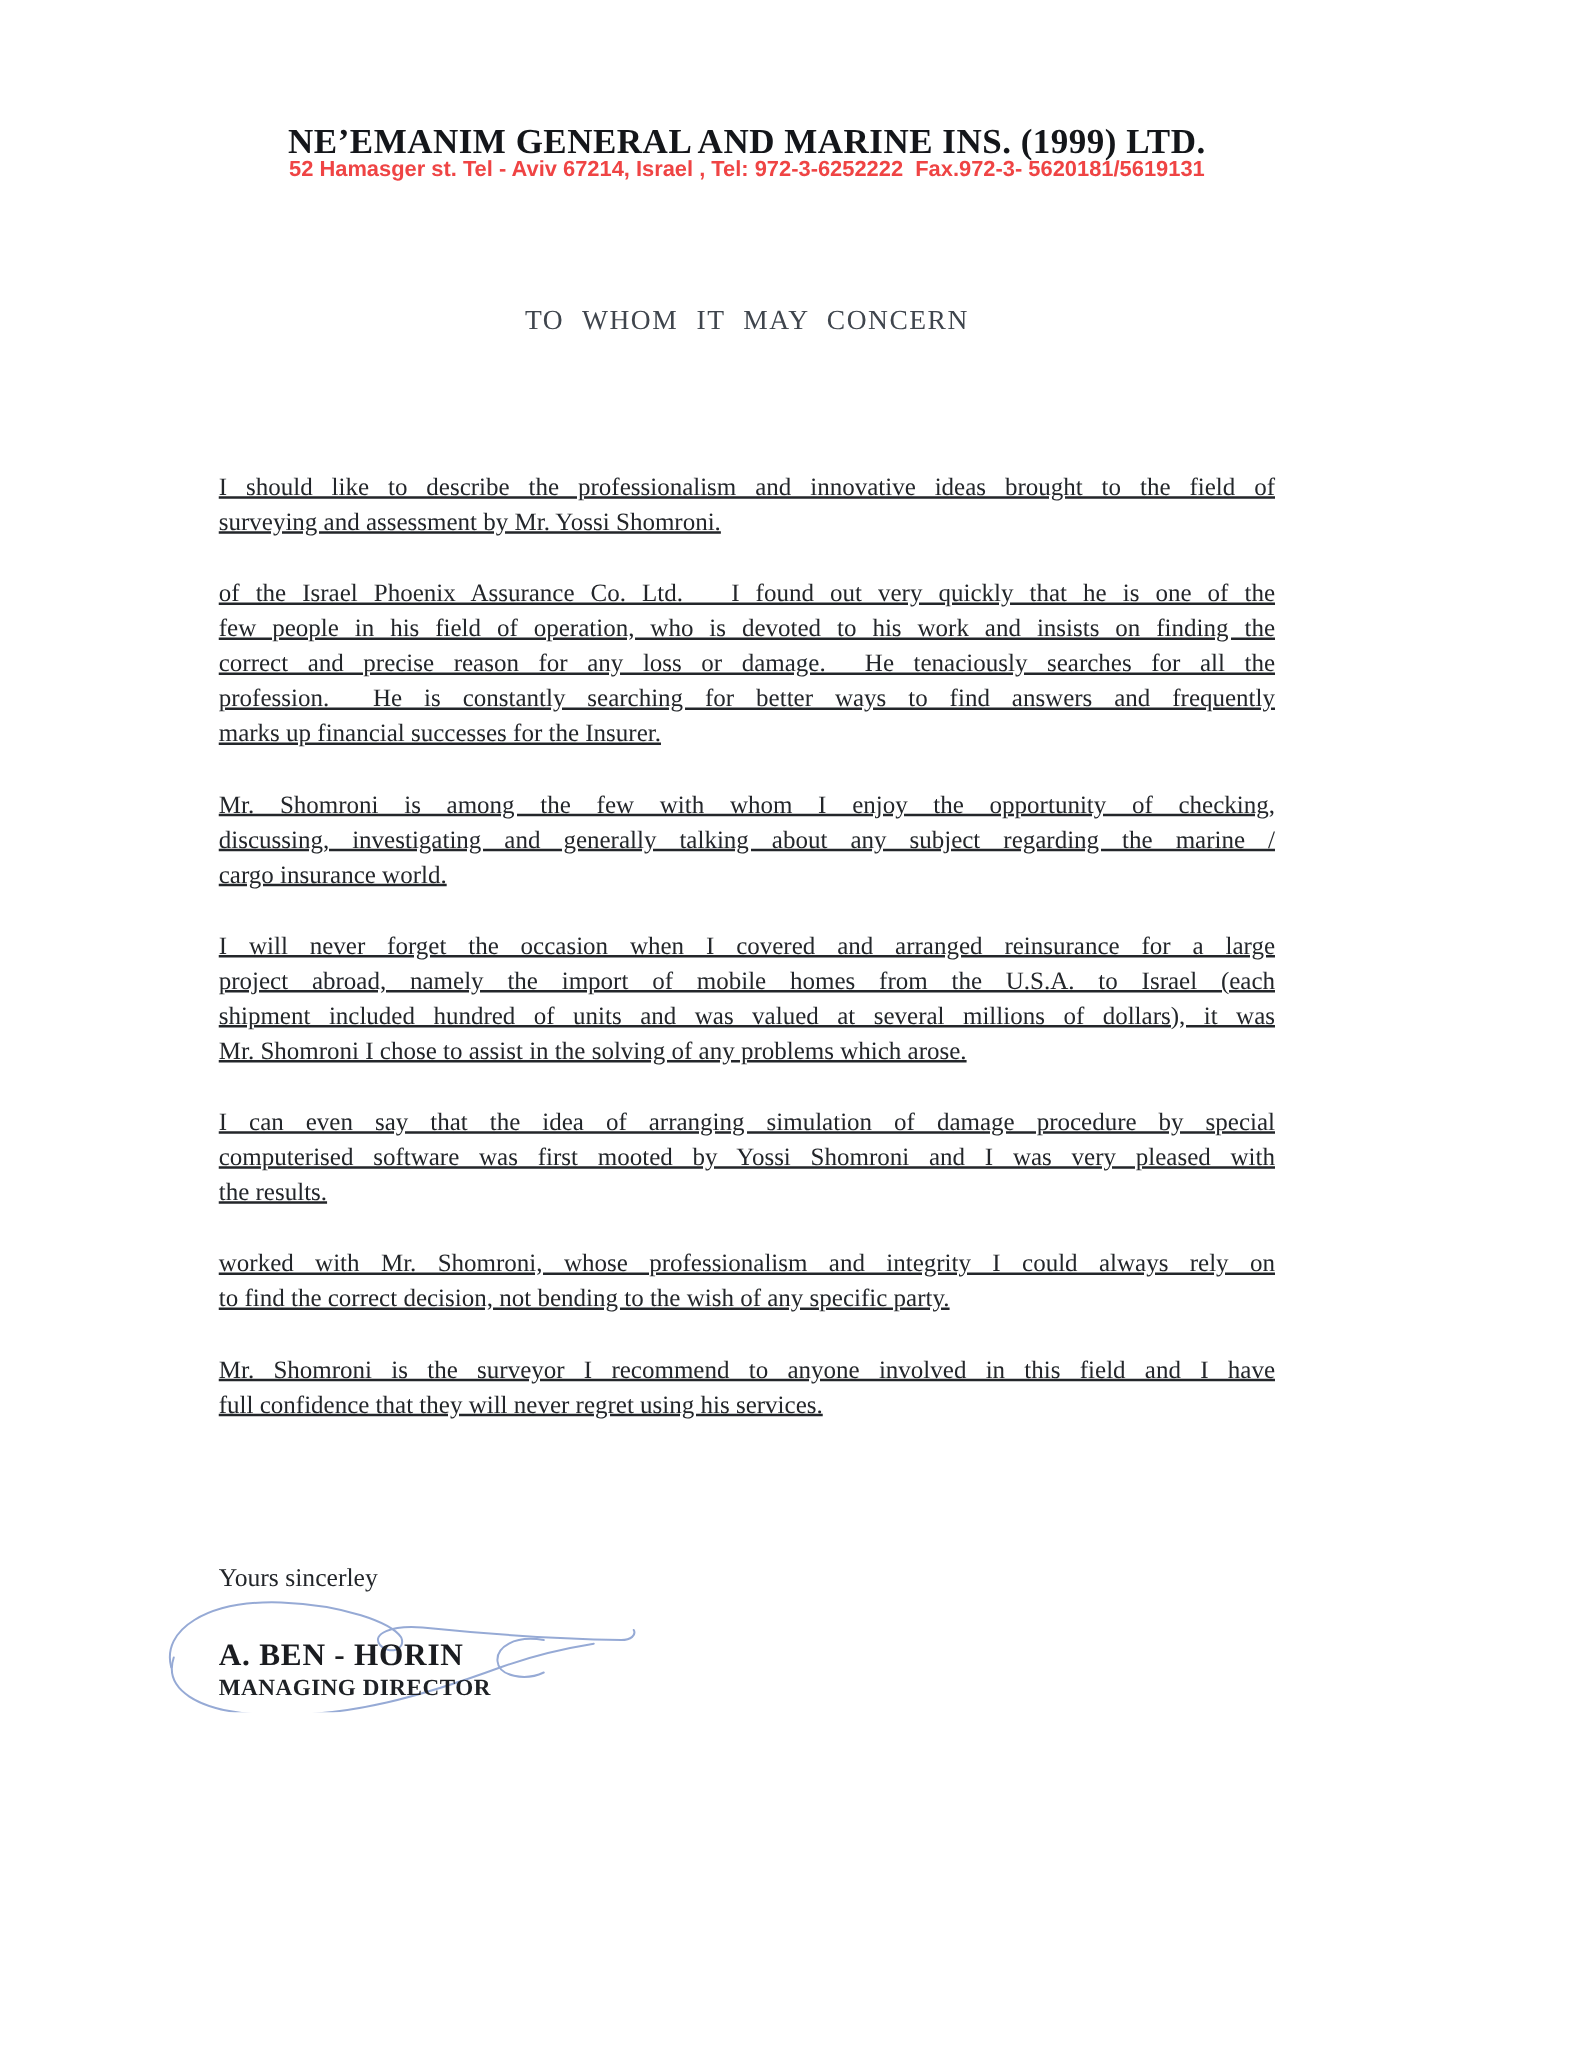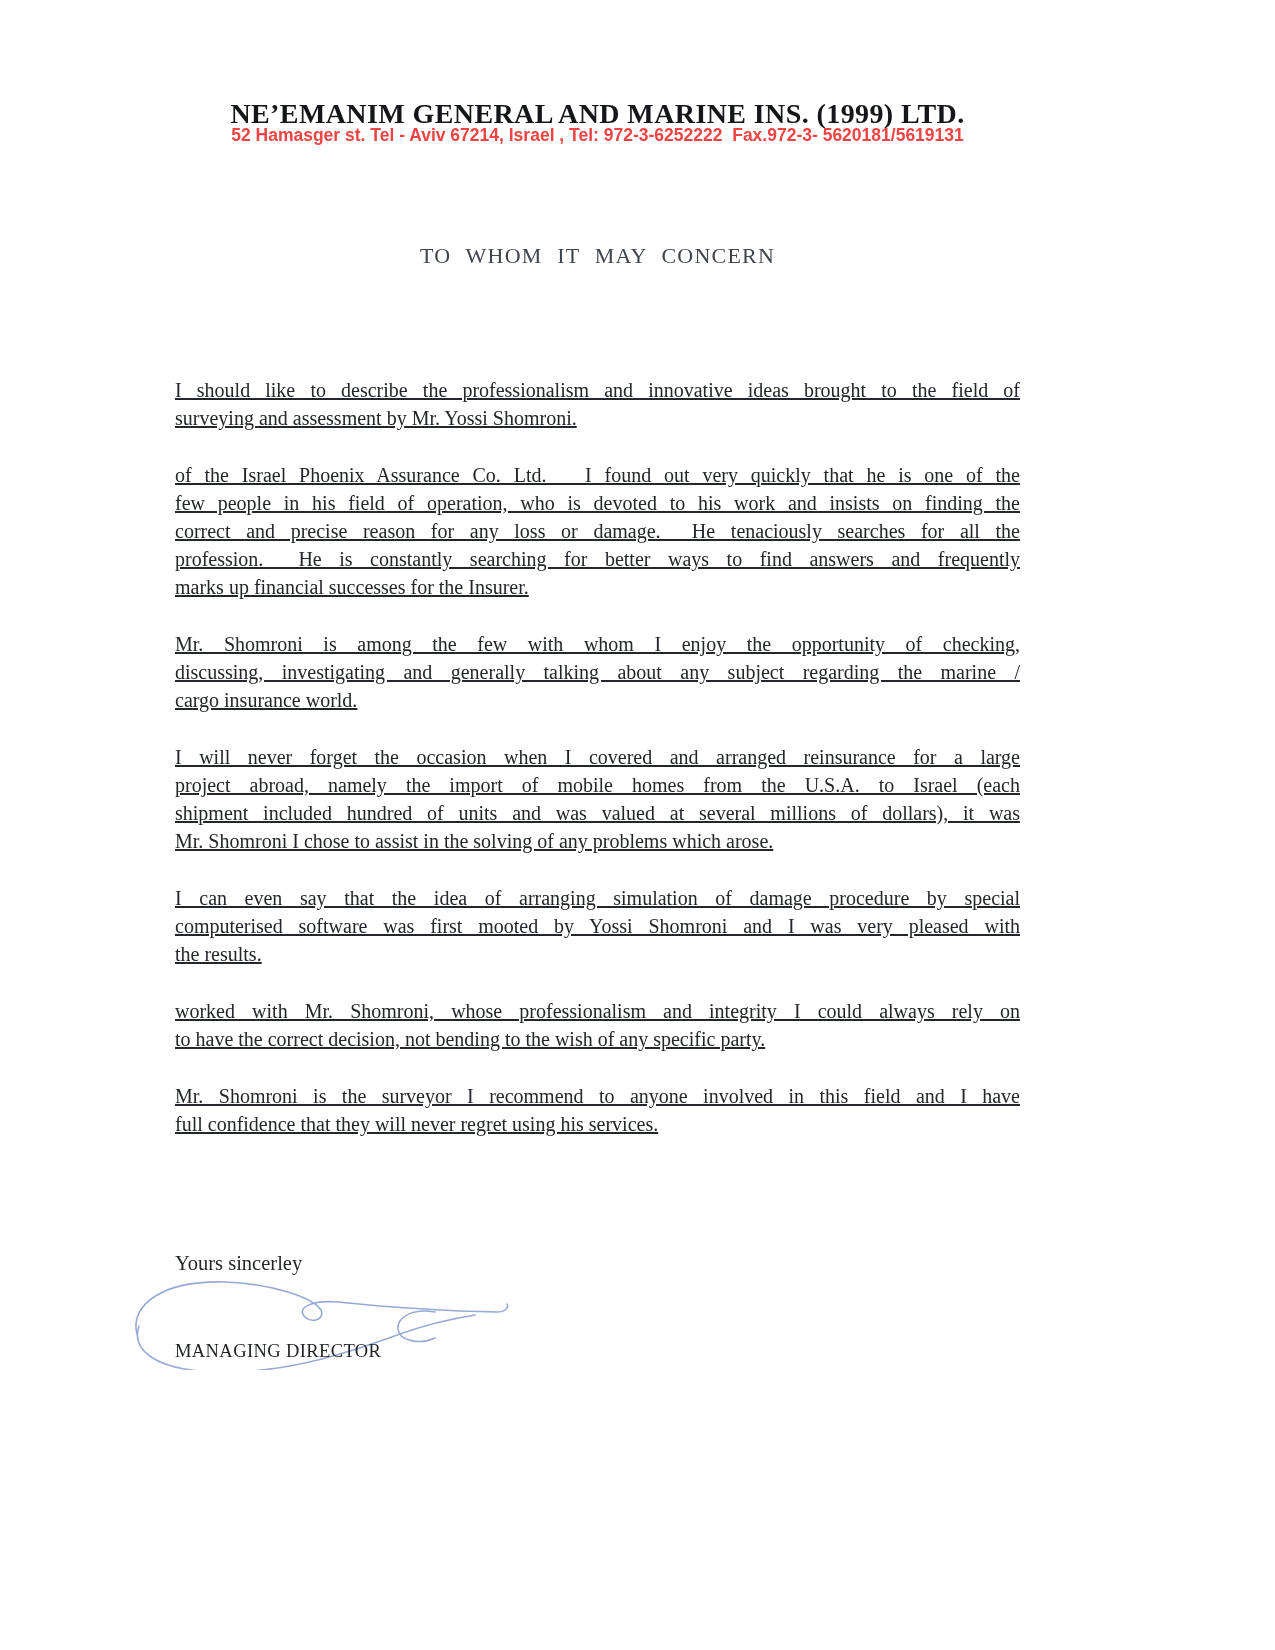--- a/index.html
+++ b/index.html
@@ -61,21 +61,21 @@
   .sig-name{
     position:absolute;left:175px;top:1311px;width:500px;
     font-weight:bold;
     font-size:25px;
     letter-spacing:0.6px;
     color:#1a1c20;
     white-space:pre-wrap;
   }
   .sig-title{
     position:absolute;left:175px;top:1341px;width:500px;
-    font-weight:normal;
+    font-weight:bold;
     font-size:18.5px;
     letter-spacing:0.4px;
     color:#1e2125;
     white-space:pre-wrap;
   }
   .signature-svg{
     position:absolute;left:105px;top:1262px;
     width:430px;height:125px;
   }
   .scan-line{
@@ -121,37 +121,38 @@
         <div class="line">shipment included hundred of units and was valued at several millions of dollars), it was</div>
         <div class="line last">Mr. Shomroni I chose to assist in the solving of any problems which arose.</div>
       </div>
       <div class="para">
         <div class="line">I can even say that the idea of arranging simulation of damage procedure by special</div>
         <div class="line">computerised software was first mooted by Yossi Shomroni and I was very pleased with</div>
         <div class="line last">the results.</div>
       </div>
       <div class="para">
         <div class="line">worked with Mr. Shomroni, whose professionalism and integrity I could always rely on</div>
-        <div class="line last">to have the correct decision, not bending to the wish of any specific party.</div>
+        <div class="line last">to find the correct decision, not bending to the wish of any specific party.</div>
       </div>
       <div class="para">
         <div class="line">Mr. Shomroni is the surveyor I recommend to anyone involved in this field and I have</div>
         <div class="line last">full confidence that they will never regret using his services.</div>
       </div>
     </div>
 
   <div class="closing">Yours sincerley</div>
 
   <svg class="signature-svg" viewBox="0 0 430 125" fill="none" stroke-linecap="round" stroke-linejoin="round">
     <g stroke="#8ba1d1" stroke-width="1.6" opacity="0.9">
       <path d="M 32 72 C 24 42, 60 18, 120 20 C 170 22, 208 36, 216 48 C 220 58, 206 62, 199 54 C 192 45, 208 38, 233 40 C 292 46, 335 49, 392 50 C 400 50, 404 46, 402 42"></path>
       <path d="M 34 64 C 26 88, 50 108, 110 110 C 175 112, 235 94, 295 72 C 320 63, 345 57, 370 53"></path>
       <path d="M 330 50 C 306 46, 292 56, 293 67 C 294 79, 315 83, 330 76"></path>
     </g>
   </svg>
 
+  <div class="sig-name">A. BEN - HORIN</div>
 
   <div class="sig-title">MANAGING DIRECTOR</div>
 
   <div class="scan-line"></div>
   <div class="scan-speck"></div>
 
 </div>
 
 </body></html>

